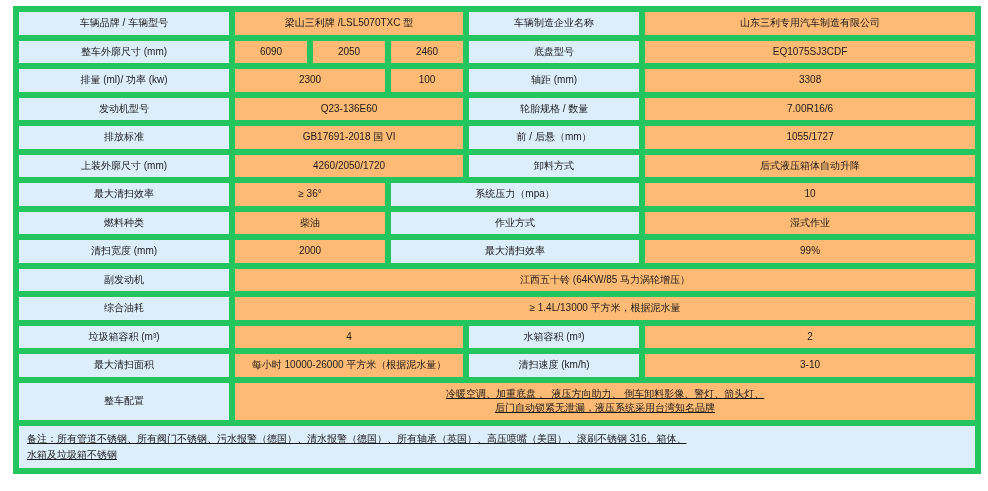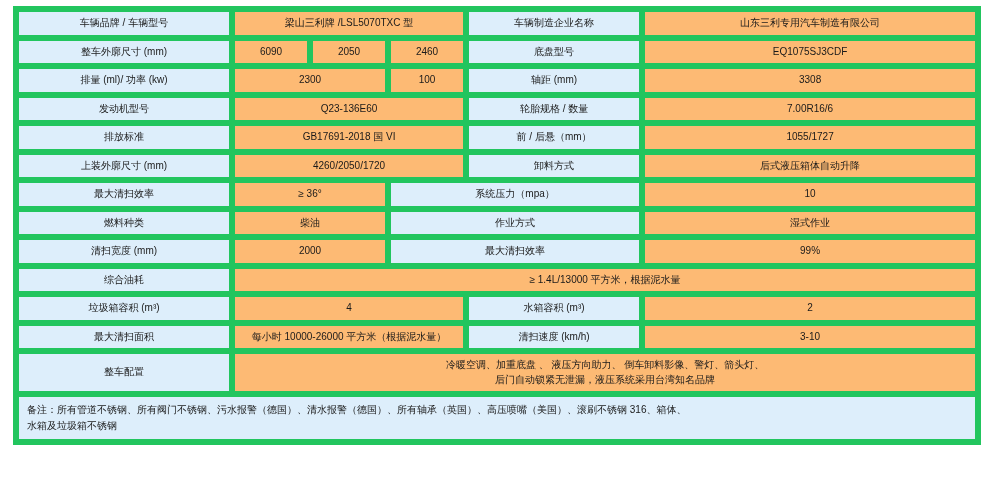--- a/index.html
+++ b/index.html
@@ -37,20 +37,21 @@
   }
   #spec-table td.note {
     background: #ddeefb;
     text-align: left;
     padding: 5px 8px;
     white-space: normal;
     line-height: 1.6;
   }
   #spec-table td.wrap {
     white-space: normal;
+    text-decoration: underline;
   }
 </style>
 </head>
 <body>
 
 <table id="spec-table">
   <colgroup>
     <col style="width:72px">
       <col style="width:72px">
       <col style="width:72px">
@@ -115,20 +116,24 @@
         <td class="label" colspan="3">作业方式</td>
         <td class="value" colspan="3">湿式作业</td>
       </tr>
       <tr>
         <td class="label" colspan="3">清扫宽度 (mm)</td>
         <td class="value" colspan="2">2000</td>
         <td class="label" colspan="3">最大清扫效率</td>
         <td class="value" colspan="3">99%</td>
       </tr>
       <tr>
+        <td class="label" colspan="3">副发动机</td>
+        <td class="value" colspan="8">江西五十铃 (64KW/85 马力涡轮增压）</td>
+      </tr>
+      <tr>
         <td class="label" colspan="3">综合油耗</td>
         <td class="value" colspan="8">≥ 1.4L/13000 平方米，根据泥水量</td>
       </tr>
       <tr>
         <td class="label" colspan="3">垃圾箱容积 (m³)</td>
         <td class="value" colspan="3">4</td>
         <td class="label" colspan="2">水箱容积 (m³)</td>
         <td class="value" colspan="3">2</td>
       </tr>
       <tr>

